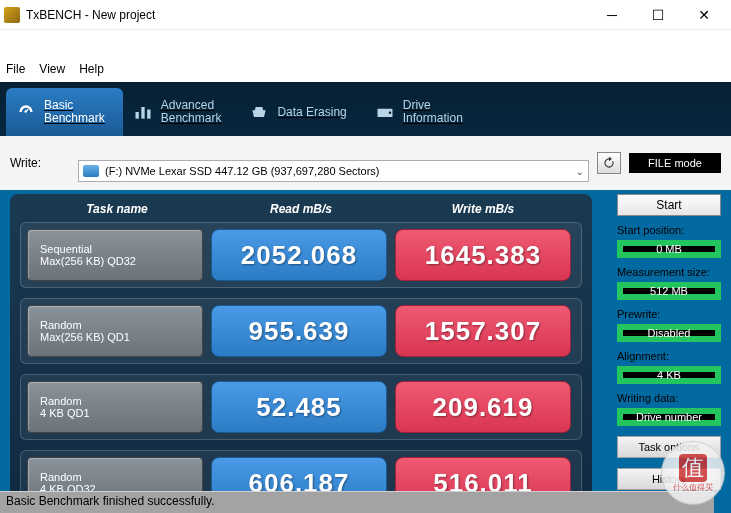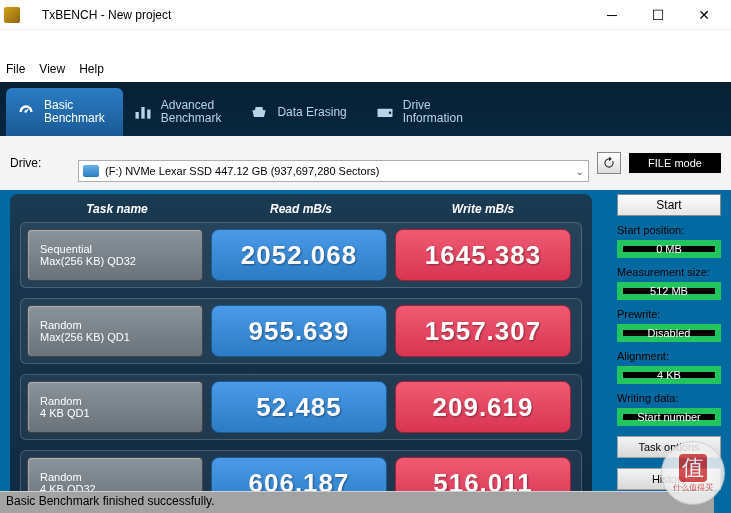--- a/index.html
+++ b/index.html
@@ -1,24 +1,24 @@
 <!DOCTYPE html>
 <html><head>
 <meta charset="utf-8">
 <style>
 * { margin: 0; padding: 0; box-sizing: border-box; font-family: "Segoe UI", Tahoma, sans-serif; }
 body { width: 731px; height: 513px; background: #fff; overflow: hidden; position: relative; }
-.titlebar { height: 30px; display: flex; align-items: center; padding: 0 4px; background: #fff; border-bottom: 1px solid #eee; gap: 16px; }
+.titlebar { height: 30px; display: flex; align-items: center; padding: 0 4px; background: #fff; border-bottom: 1px solid #eee; }
 .titlebar-icon { width: 16px; height: 16px; margin-right: 6px; background: linear-gradient(135deg,#d4a017,#8b6914); border-radius: 2px; }
 .titlebar-text { font-size: 12px; flex: 1; color: #000; }
 .win-btns { display: flex; }
 .win-btn { width: 46px; height: 30px; display: flex; align-items: center; justify-content: center; font-size: 14px; cursor: pointer; }
 .menubar { height: 20px; padding: 0 6px; display: flex; gap: 14px; font-size: 12px; margin-top: 32px; }
 .menubar span { cursor: pointer; }
-.tabstrip { background: linear-gradient(#072034,#06273f); display: flex; align-items: stretch; height: 54px; padding: 6px 14px 0 6px; }
+.tabstrip { background: linear-gradient(#072034,#06273f); display: flex; align-items: stretch; height: 54px; padding: 6px 14px 0 6px; text-decoration: underline; }
 .tab { display: flex; align-items: center; color: #b8d4e6; padding: 4px 18px 4px 10px; border-radius: 6px 6px 0 0; cursor: pointer; font-size: 12px; gap: 8px; }
 .tab.active { background: linear-gradient(#2b7cc4,#1a5a95); color: #fff; }
 .tab-icon { width: 20px; height: 20px; display: flex; align-items: center; justify-content: center; }
 .tab-icon svg { width: 20px; height: 20px; fill: currentColor; }
 .driverow { display: flex; align-items: center; gap: 8px; padding: 8px 10px; background: #f4f4f4; }
 .driverow label { font-size: 12px; width: 60px; }
 .drive-select { flex: 1; display: flex; align-items: center; height: 22px; border: 1px solid #abadb3; background: #fff; font-size: 11px; padding: 0 4px; margin-top: 16px; }
 .drive-select .dicon { width: 16px; height: 12px; background: linear-gradient(#6ab1e6,#2b7cc4); border-radius: 2px; margin-right: 6px; }
 .drive-select .chev { margin-left: auto; font-size: 10px; color: #555; }
 .refreshbtn { width: 24px; height: 22px; border: 1px solid #888; background: linear-gradient(#fff,#ddd); display: flex; align-items: center; justify-content: center; cursor: pointer; }
@@ -97,21 +97,21 @@
           <rect x="3" y="8" width="18" height="10" rx="1"></rect>
           <circle cx="18" cy="13" r="1.5" fill="#072034"></circle>
         </svg>
       </span>
     <span style="white-space:pre-line;line-height:1.1">Drive
 Information</span>
   </div>
 </div>
 
 <div class="driverow">
-  <label>Drive:</label>
+  <label>Write:</label>
   <div class="drive-select">
     <div class="dicon"></div>
     <span>(F:) NVMe Lexar SSD  447.12 GB (937,697,280 Sectors)</span>
     <span class="chev">⌄</span>
   </div>
   <div class="refreshbtn">
     <svg width="14" height="14" viewBox="0 0 24 24">
         <path fill="#333" d="M12 4a8 8 0 107.4 5h-2.2A6 6 0 1112 6v3l5-4-5-4v3z"></path>
       </svg>
   </div>
@@ -165,21 +165,21 @@
     <button class="startbtn">Start</button>
     <div class="sopt-label">Start position:</div>
     <div class="blackfield">0 MB</div>
     <div class="sopt-label">Measurement size:</div>
     <div class="blackfield">512 MB</div>
     <div class="sopt-label">Prewrite:</div>
     <div class="blackfield">Disabled</div>
     <div class="sopt-label">Alignment:</div>
     <div class="blackfield">4 KB</div>
     <div class="sopt-label">Writing data:</div>
-    <div class="blackfield">Start number</div>
+    <div class="blackfield">Drive number</div>
     <button class="greybtn">Task options</button>
     <button class="greybtn">History</button>
   </div>
 </div>
 
 <div class="statusbar">Basic Benchmark finished successfully.</div>
 
 <div class="watermark">
   <div class="zhi">值</div>
   <div>什么值得买</div>

